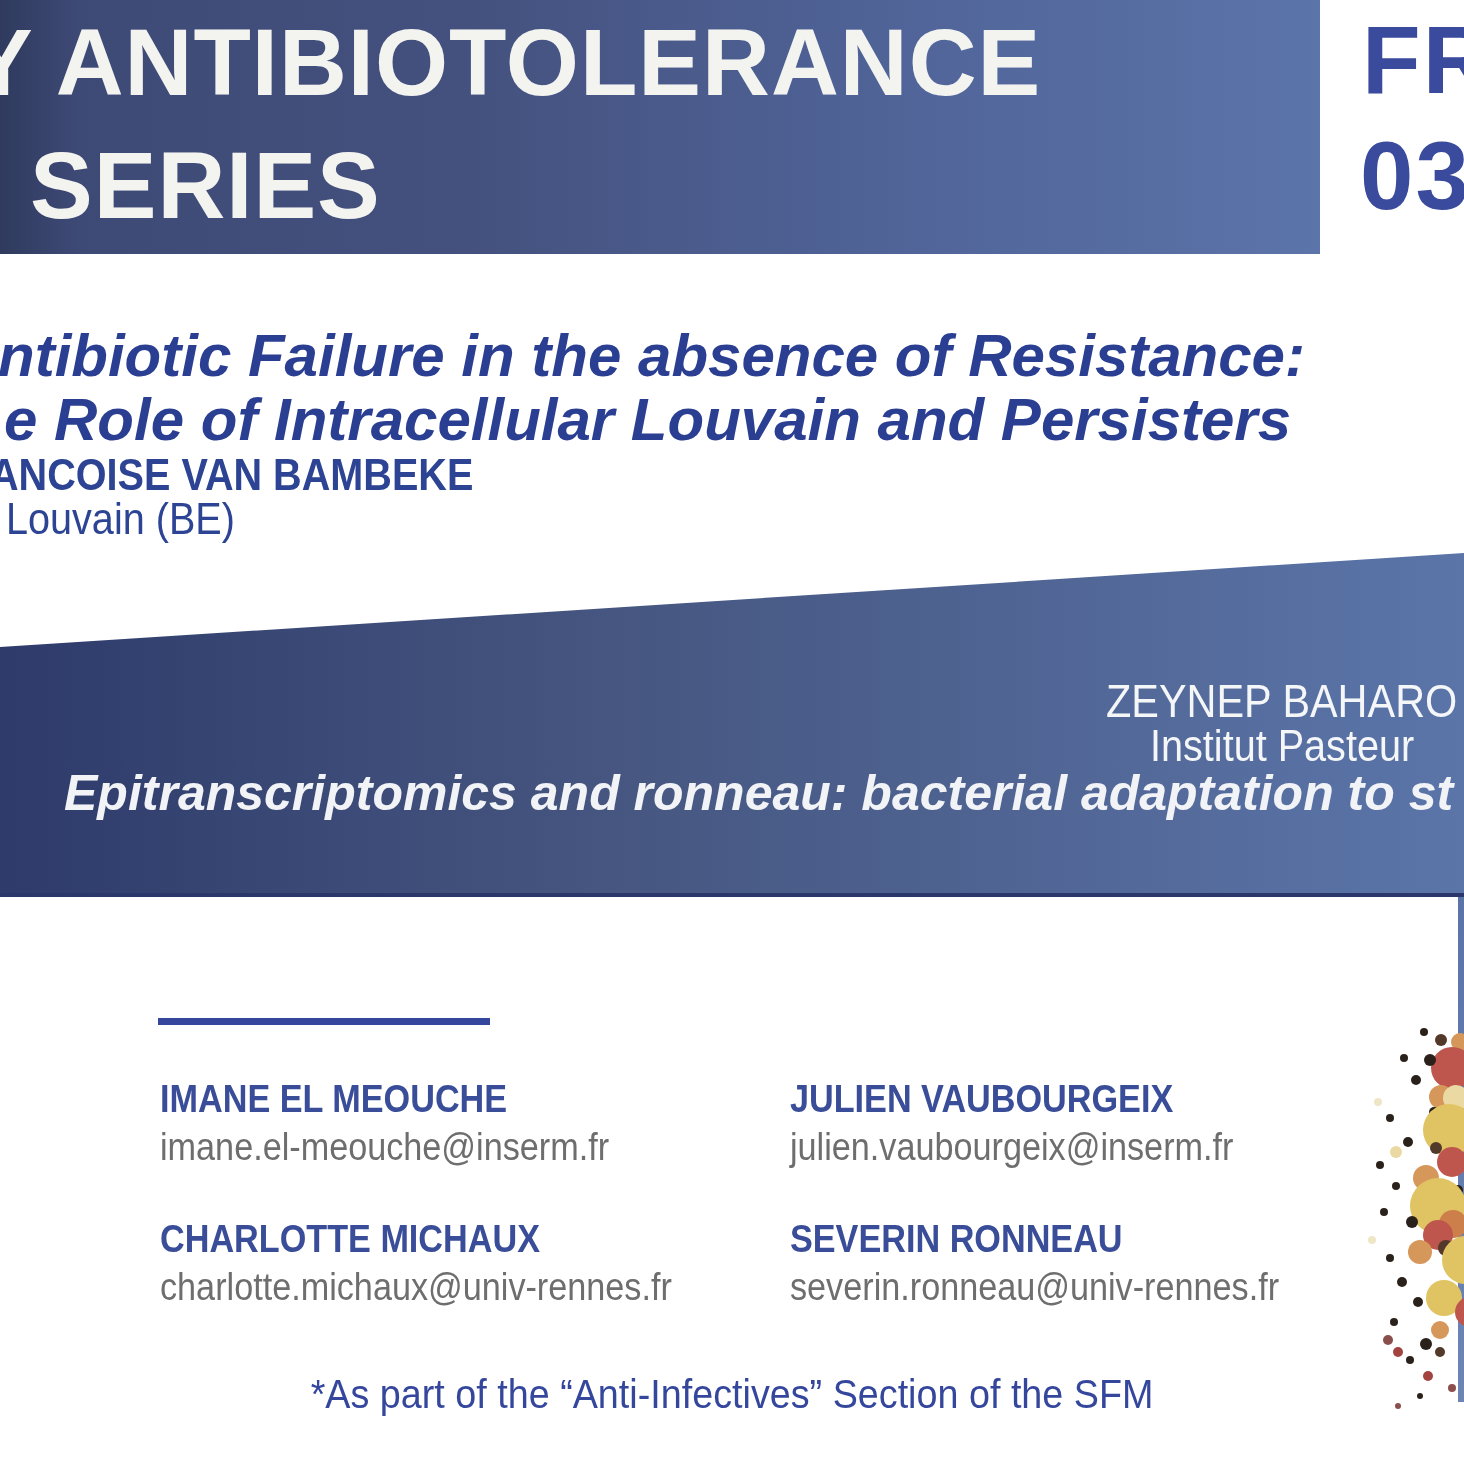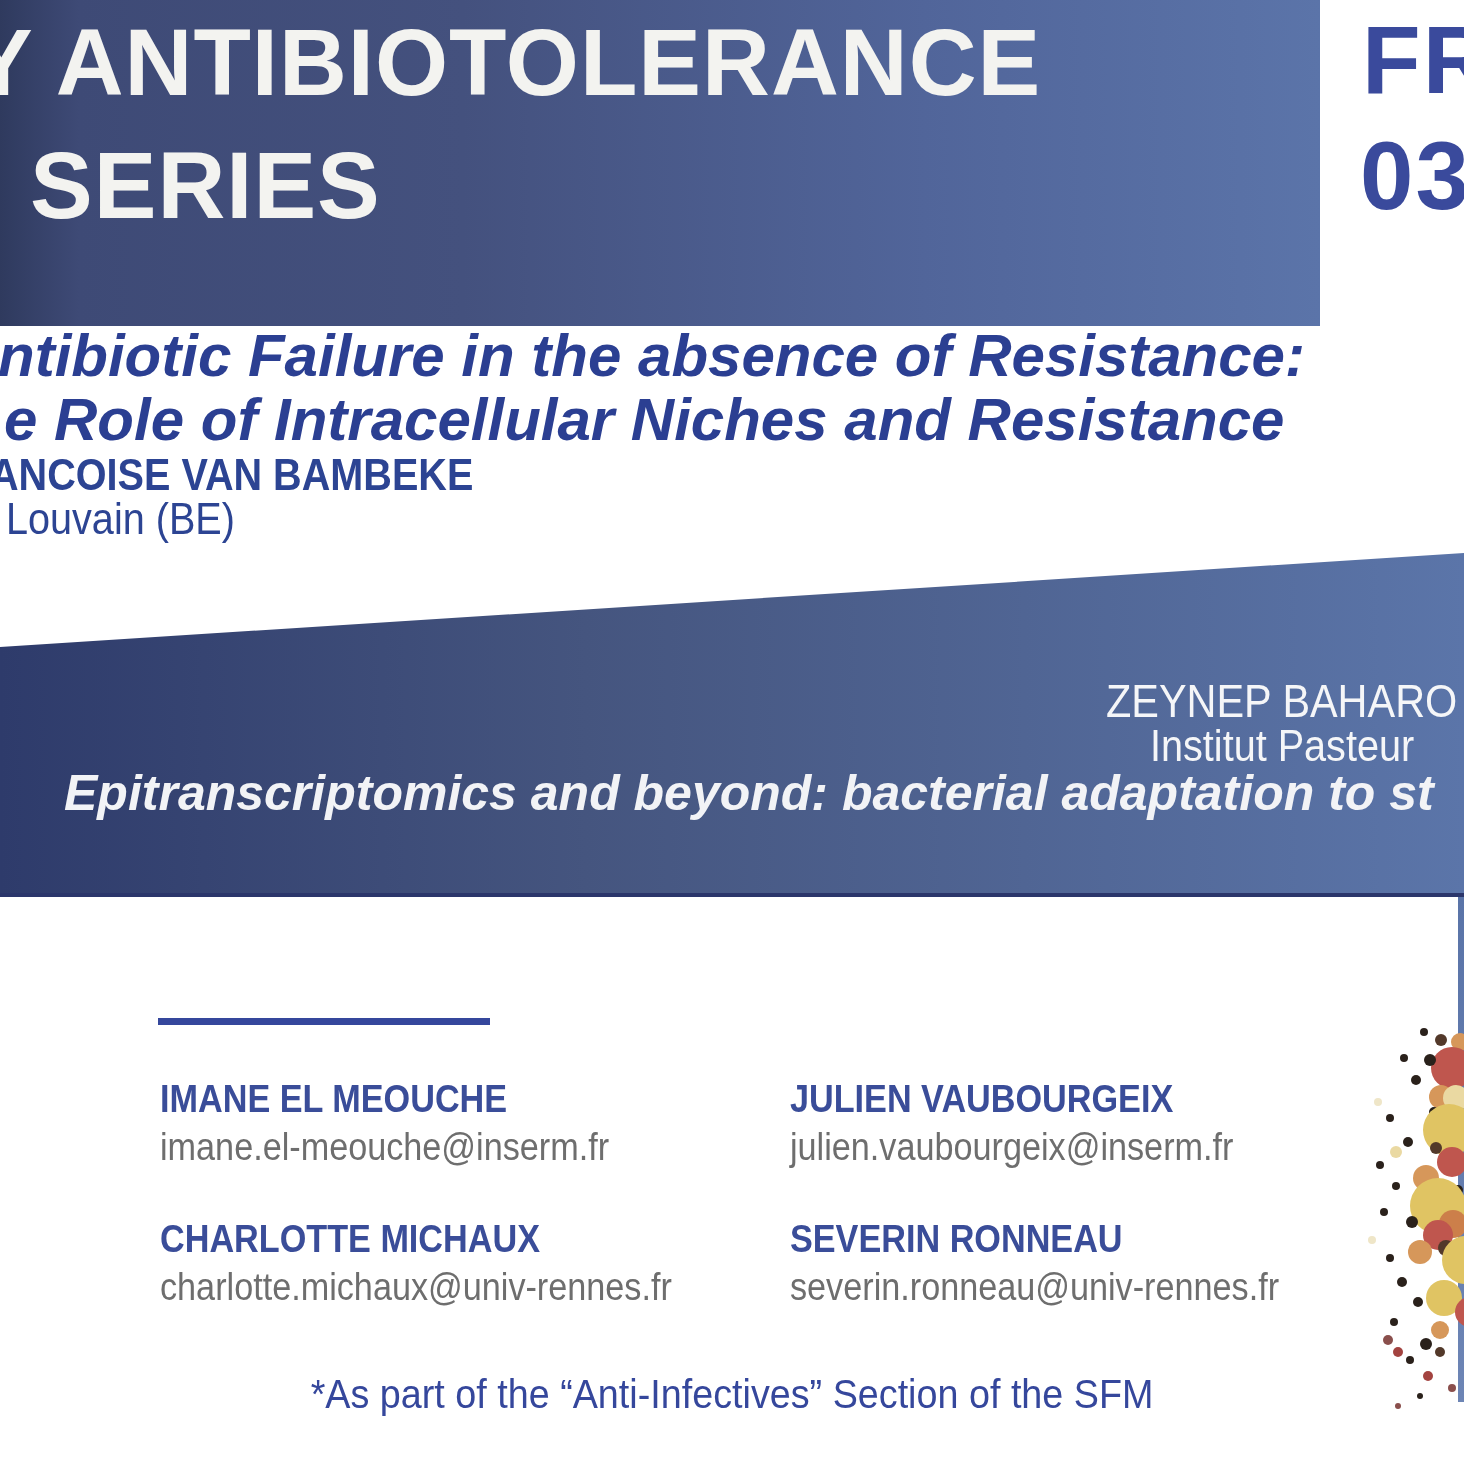--- a/index.html
+++ b/index.html
@@ -6,21 +6,21 @@
   #page{
     position:relative;width:1464px;height:1464px;overflow:hidden;background:#ffffff;
     font-family:"Liberation Sans", sans-serif;
   }
   .abs{position:absolute;white-space:nowrap;}
   .cond{transform:scaleX(0.9);transform-origin:0 0;}
   .cond88{transform:scaleX(0.88);transform-origin:0 0;}
 
   
   #banner{
-    position:absolute;left:0;top:0;width:1320px;height:326px;
+    position:absolute;left:0;top:0;width:1320px;height:254px;
     background:linear-gradient(90deg,#2f3a5e 0%, #3e4a76 6%, #44517e 35%, #51659a 70%, #5b74a9 100%);
     overflow:hidden;
   }
   .banner-line{
     color:#f3f3f0;font-weight:700;font-size:94px;line-height:1;letter-spacing:1px;
   }
   
   .date-line{color:#3a4a9c;font-weight:700;font-size:96px;line-height:1;letter-spacing:2px;}
 
   
@@ -62,31 +62,31 @@
 
   <div id="banner">
     <div class="abs banner-line" style="left:-30px;top:16px;">Y ANTIBIOTOLERANCE</div>
     <div class="abs banner-line" style="left:30px;top:139px;text-align:center;">SERIES</div>
   </div>
 
   <div class="abs date-line" style="left:1362px;top:12px;">FR</div>
   <div class="abs date-line" style="left:1360px;top:128px;">03</div>
 
   <div class="abs talk1-title" style="left:-2px;top:326px;">ntibiotic Failure in the absence of Resistance:</div>
-  <div class="abs talk1-title" style="left:4px;top:390px;">e Role of Intracellular Niches and Resistance</div>
+  <div class="abs talk1-title" style="left:4px;top:390px;">e Role of Intracellular Louvain and Persisters</div>
   <div class="abs talk1-speaker cond88" style="left:-10px;top:452px;">ANCOISE VAN BAMBEKE</div>
   <div class="abs talk1-affil cond88" style="left:6px;top:496px;">Louvain (BE)</div>
 
   <div id="band"></div>
   <div id="band-bottom-line"></div>
   <div id="right-strip"></div>
 
   <div class="abs band-speaker cond" style="left:1106px;top:678px;">ZEYNEP BAHARO</div>
   <div class="abs band-affil cond" style="left:1150px;top:724px;">Institut Pasteur</div>
-  <div class="abs band-title" style="left:64px;top:768px;">Epitranscriptomics and beyond: bacterial adaptation to st</div>
+  <div class="abs band-title" style="left:64px;top:768px;">Epitranscriptomics and ronneau: bacterial adaptation to st</div>
 
   <div id="org-underline"></div>
 
   <div class="abs org-name cond" style="left:160px;top:1080px;">IMANE EL MEOUCHE</div>
   <div class="abs org-email cond" style="left:160px;top:1128px;">imane.el-meouche@inserm.fr</div>
 
   <div class="abs org-name cond" style="left:790px;top:1080px;">JULIEN VAUBOURGEIX</div>
   <div class="abs org-email cond" style="left:790px;top:1128px;">julien.vaubourgeix@inserm.fr</div>
 
   <div class="abs org-name cond" style="left:160px;top:1220px;">CHARLOTTE MICHAUX</div>

